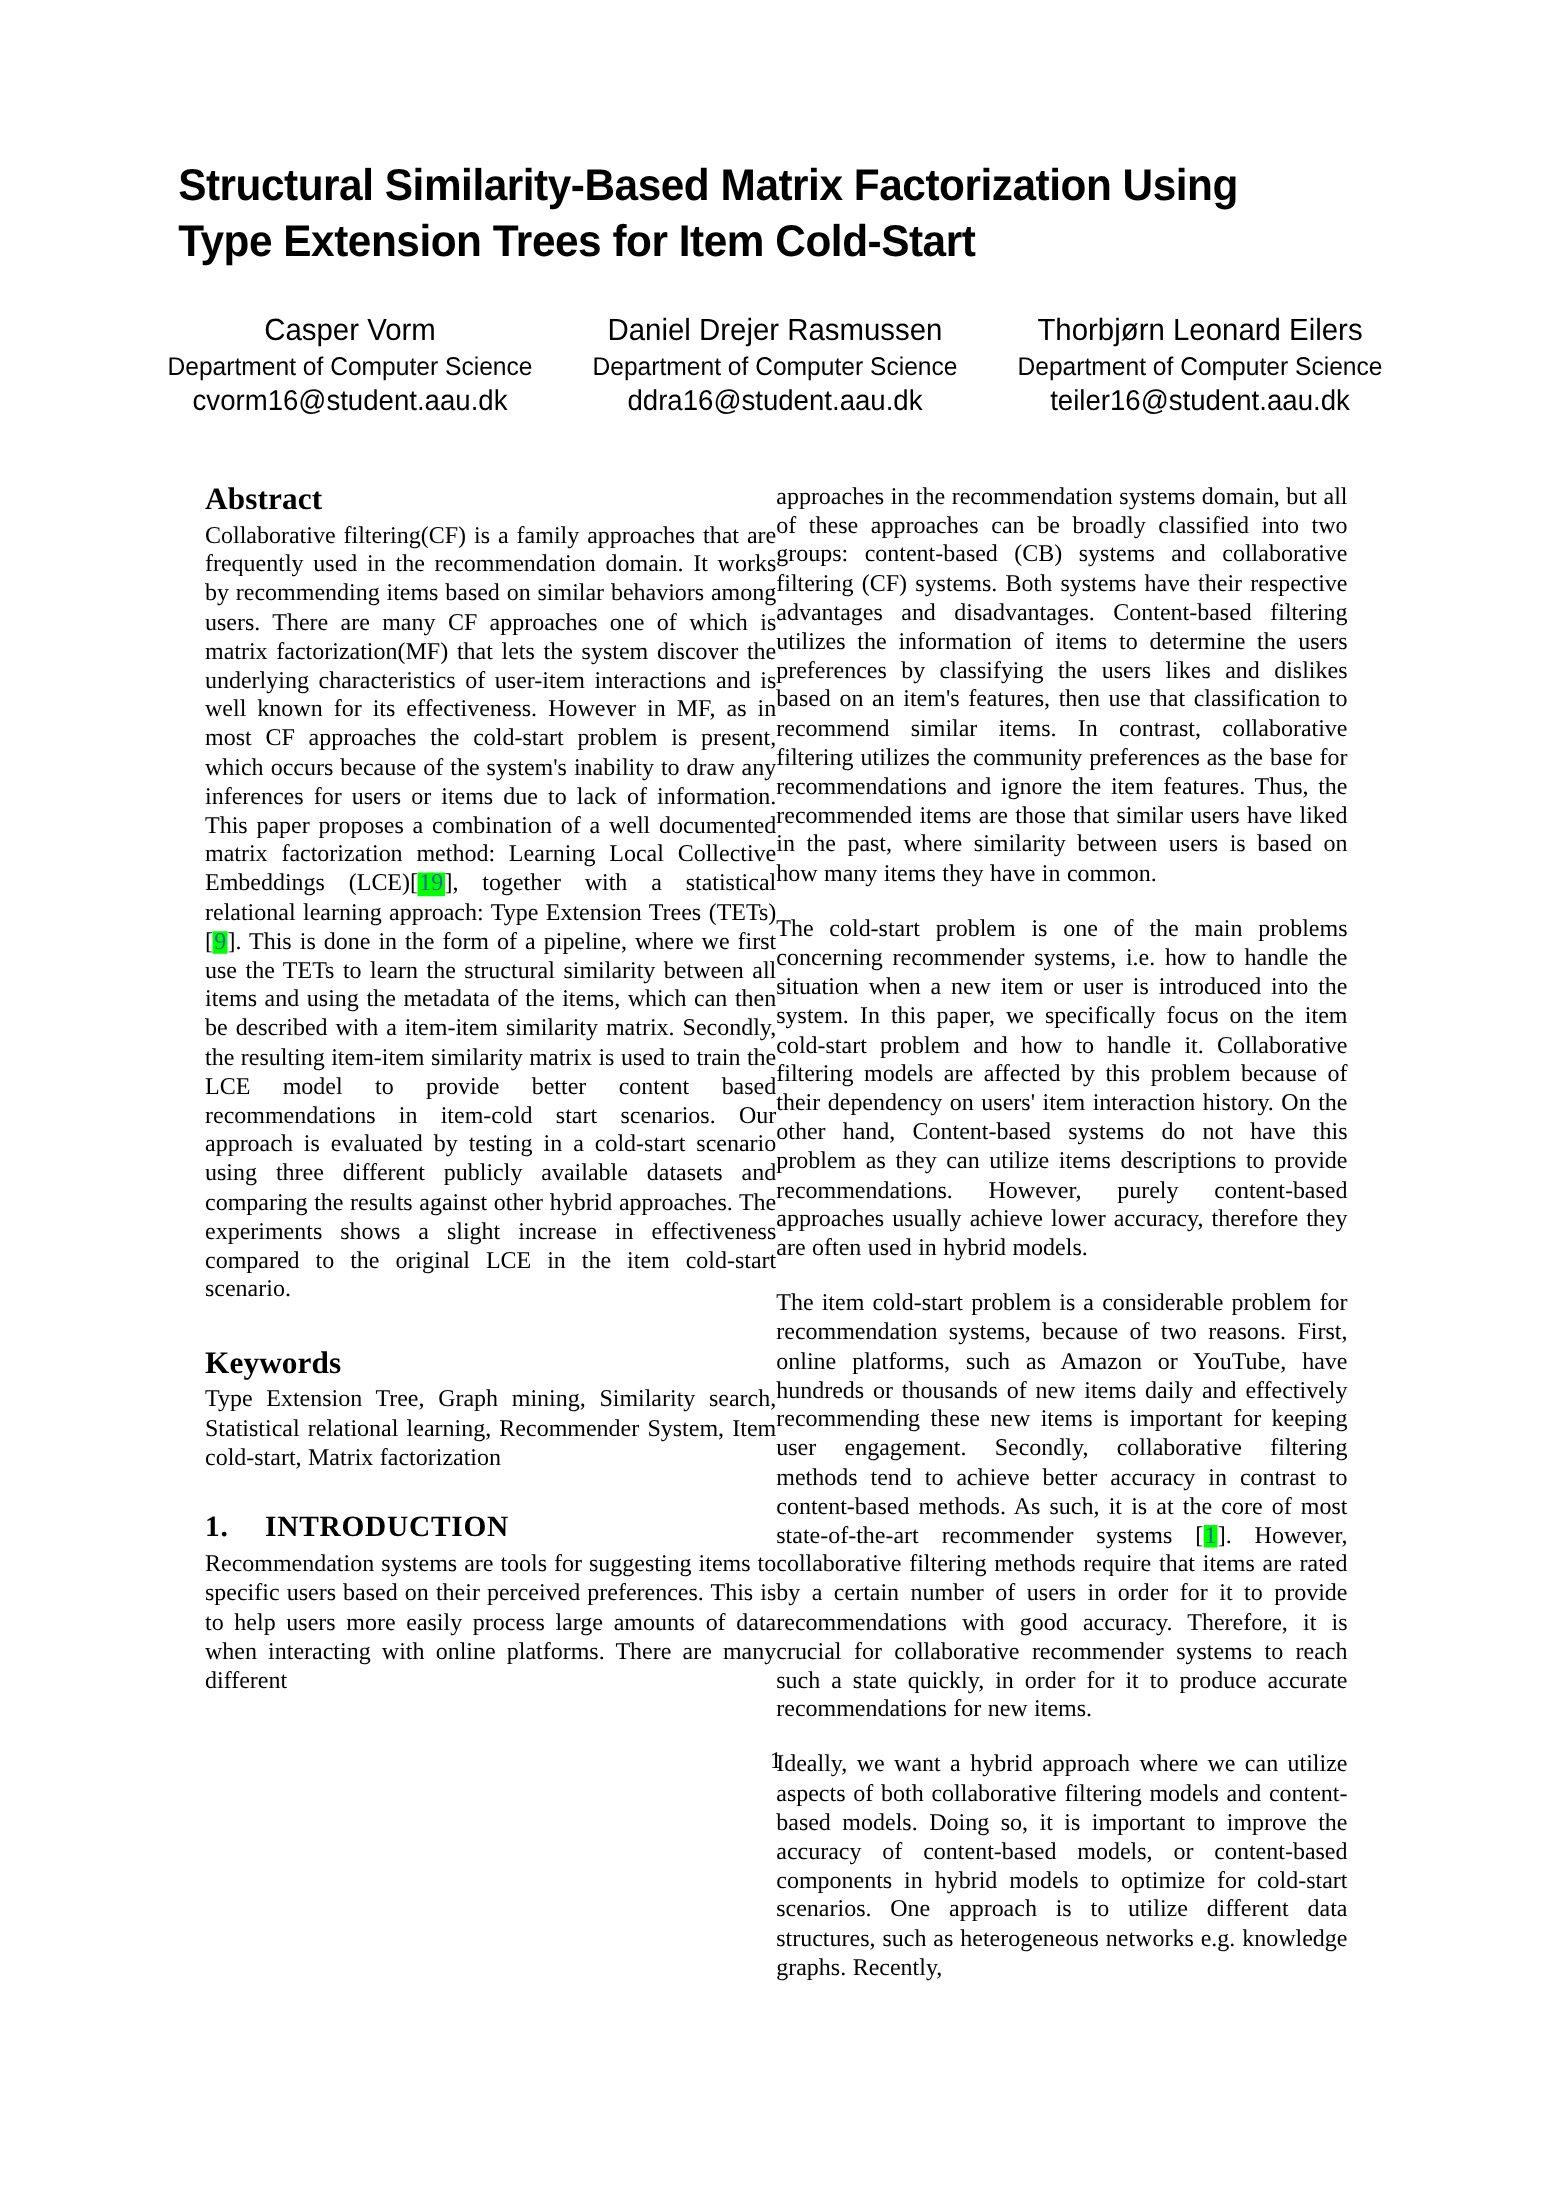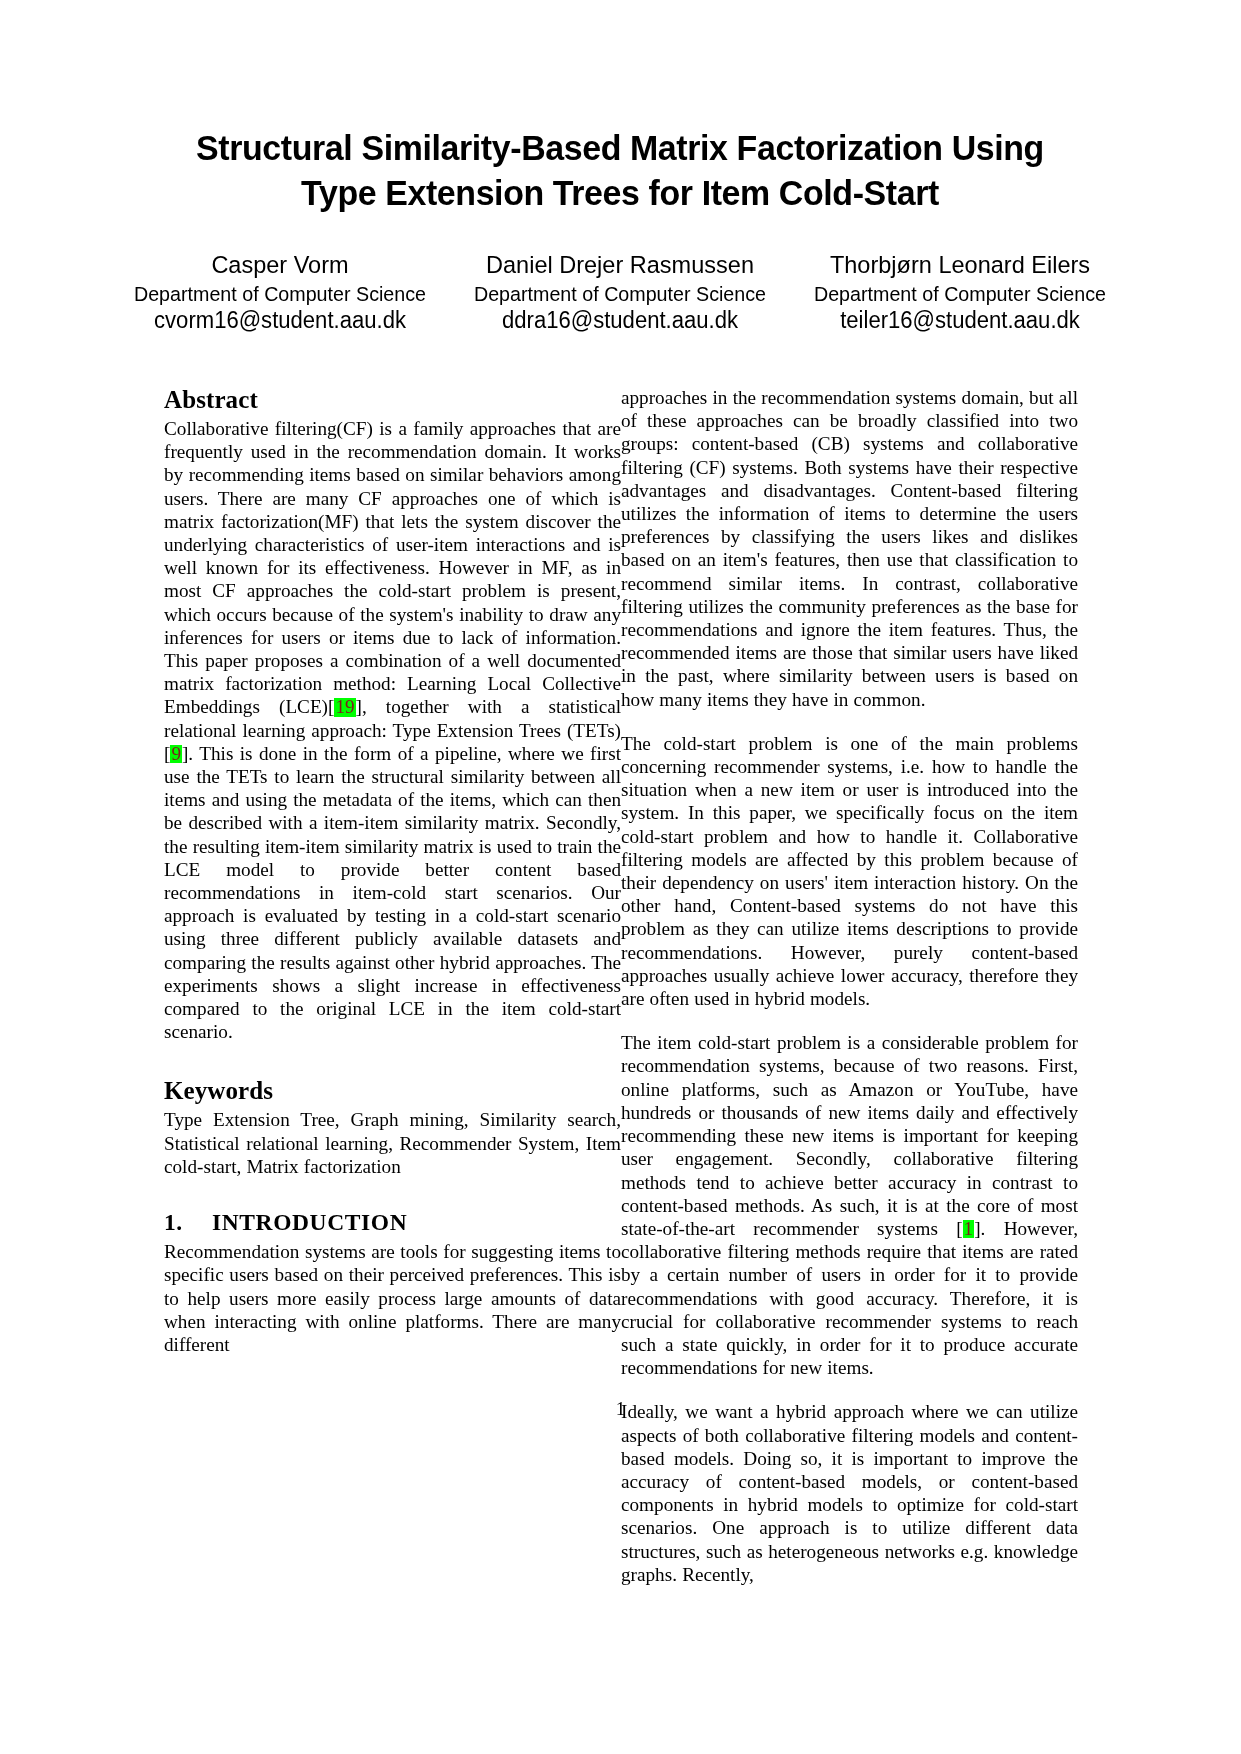--- a/index.html
+++ b/index.html
@@ -17,21 +17,20 @@
     font-family: "Liberation Serif", "DejaVu Serif", serif;
     color: #000000;
   }
 
   
   .title-block {
     position: absolute;
     left: 120px;
     top: 126px;
     width: 1000px;
-    text-align: center;
   }
   .paper-title {
     font-family: "Liberation Sans", "DejaVu Sans", sans-serif;
     font-weight: bold;
     font-size: 35.5px;
     line-height: 45px;
     letter-spacing: -0.4px;
     margin: 0;
     transform: scaleX(0.955);
     transform-origin: center top;
@@ -112,21 +111,21 @@
     text-justify: inter-word;
     margin: 0 0 0 0;
     hyphens: manual;
     word-spacing: 0.02em;
   }
   p.body + p.body { margin-top: 21px; }
 
   .cite {
     display: inline-block;
     background: #00ff00;
-    color: #7f1d1d;
+    color: #0369a1;
     padding: 0 1px;
     line-height: 0.95;
     margin: 0 0px;
     vertical-align: baseline;
     font-family: Liberation Serif, serif;
   }
 
   
   .page-number {
     position: absolute;

